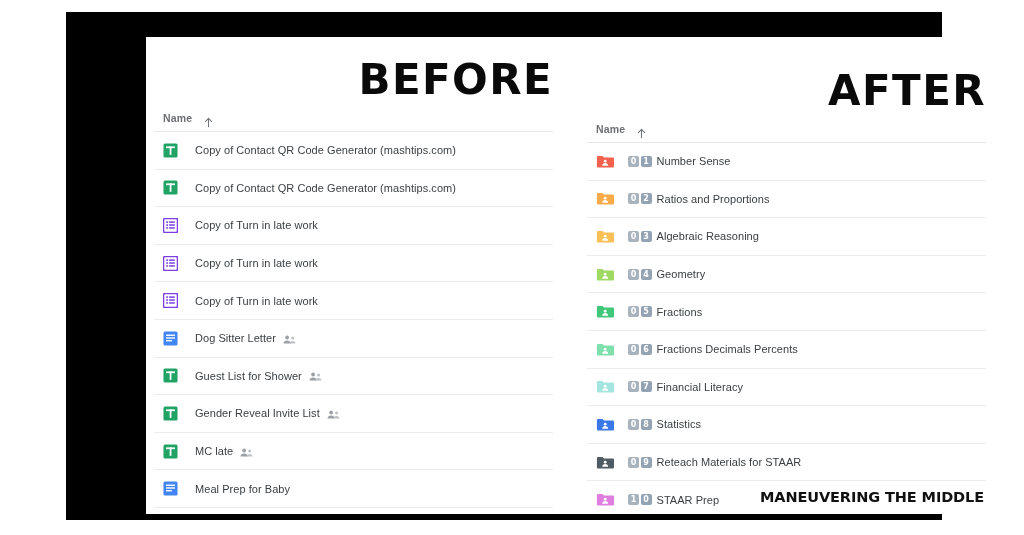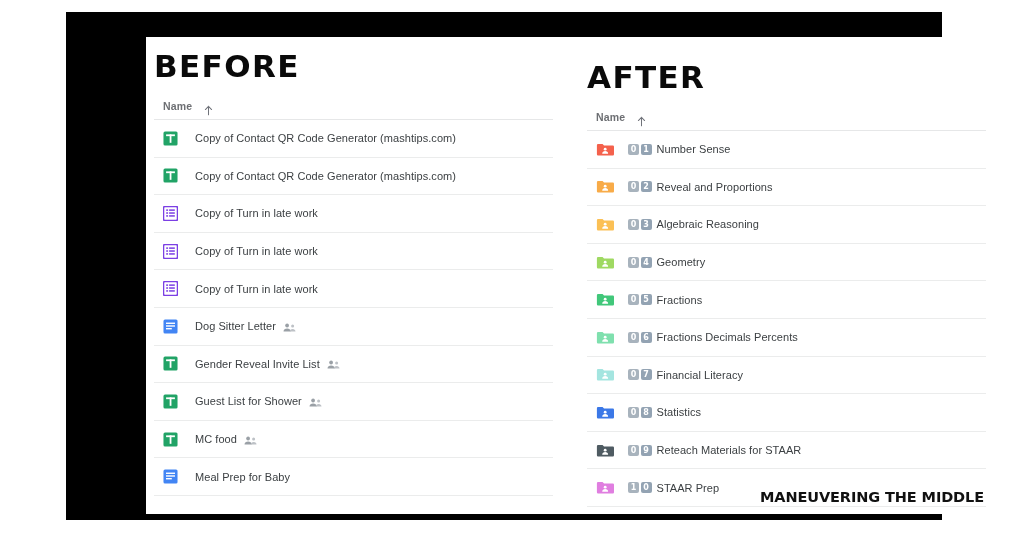--- a/index.html
+++ b/index.html
@@ -26,34 +26,34 @@
     overflow: hidden;
   }
 
   
   .columns { position: absolute; inset: 0; display: flex; }
   .col { position: relative; height: 100%; }
   .col-before { width: 424px; padding: 0 17px 0 8px; }
   .col-after  { width: 424px; padding: 11px 8px 0 17px; }
 
   .col-title {
-    text-align: left;
-    font-size: 31px;
+    text-align: right;
+    font-size: 42px;
     font-weight: 700;
     letter-spacing: 1.4px;
     color: #0a0a0a;
-    margin-top: 11px;
+    margin-top: 18px;
     font-family: "DejaVu Sans", sans-serif;
   }
 
   
   .list-head {
     display: flex; align-items: center; gap: 11px;
     padding: 0 0 7px 9px;
-    margin-top: 16px;
+    margin-top: 8px;
   }
   .list-head .hdr-label {
     font-size: 10.5px; color: #6d6f73; font-weight: 600; letter-spacing: .2px;
   }
   .sort-arrow {
     width: 11px; height: 11px; display: inline-block; position: relative; top: 1px;
   }
 
   .rows { border-top: 1px solid #e6e7e8; }
   .row {
@@ -216,61 +216,61 @@
               </div>
               <div class="row">
                 <span class="ficon">
                   <svg viewBox="0 0 16 16">
                     <rect x="0.5" y="0.5" width="15" height="15" rx="1.6" fill="#21a366"></rect>
                     <rect x="3.3" y="3.6" width="9.4" height="1.9" fill="#ffffff"></rect>
                     <rect x="7.1" y="3.6" width="1.9" height="9" fill="#ffffff"></rect>
                   </svg>
                 </span>
                 <span class="name-wrap">
+                  <span class="row-name">Guest List for Shower</span>
+                  <span class="shared">
+                    <svg width="13" height="9" viewBox="0 0 13 9">
+                      <circle cx="4.1" cy="2.5" r="1.9" fill="#9aa0a6"></circle>
+                      <path d="M0.5 8.6c0-2 1.6-3.2 3.6-3.2s3.6 1.2 3.6 3.2Z" fill="#9aa0a6"></path>
+                      <circle cx="9.6" cy="3" r="1.5" fill="#bdc1c6"></circle>
+                      <path d="M6.7 8.6c0-1.6 1.3-2.6 2.9-2.6s2.9 1 2.9 2.6Z" fill="#bdc1c6"></path>
+                    </svg>
+                  </span>
+                </span>
+              </div>
+              <div class="row">
+                <span class="ficon">
+                  <svg viewBox="0 0 16 16">
+                    <rect x="0.5" y="0.5" width="15" height="15" rx="1.6" fill="#21a366"></rect>
+                    <rect x="3.3" y="3.6" width="9.4" height="1.9" fill="#ffffff"></rect>
+                    <rect x="7.1" y="3.6" width="1.9" height="9" fill="#ffffff"></rect>
+                  </svg>
+                </span>
+                <span class="name-wrap">
                   <span class="row-name">Gender Reveal Invite List</span>
                   <span class="shared">
                     <svg width="13" height="9" viewBox="0 0 13 9">
                       <circle cx="4.1" cy="2.5" r="1.9" fill="#9aa0a6"></circle>
                       <path d="M0.5 8.6c0-2 1.6-3.2 3.6-3.2s3.6 1.2 3.6 3.2Z" fill="#9aa0a6"></path>
                       <circle cx="9.6" cy="3" r="1.5" fill="#bdc1c6"></circle>
                       <path d="M6.7 8.6c0-1.6 1.3-2.6 2.9-2.6s2.9 1 2.9 2.6Z" fill="#bdc1c6"></path>
                     </svg>
                   </span>
                 </span>
               </div>
               <div class="row">
                 <span class="ficon">
                   <svg viewBox="0 0 16 16">
                     <rect x="0.5" y="0.5" width="15" height="15" rx="1.6" fill="#21a366"></rect>
                     <rect x="3.3" y="3.6" width="9.4" height="1.9" fill="#ffffff"></rect>
                     <rect x="7.1" y="3.6" width="1.9" height="9" fill="#ffffff"></rect>
                   </svg>
                 </span>
                 <span class="name-wrap">
-                  <span class="row-name">Guest List for Shower</span>
-                  <span class="shared">
-                    <svg width="13" height="9" viewBox="0 0 13 9">
-                      <circle cx="4.1" cy="2.5" r="1.9" fill="#9aa0a6"></circle>
-                      <path d="M0.5 8.6c0-2 1.6-3.2 3.6-3.2s3.6 1.2 3.6 3.2Z" fill="#9aa0a6"></path>
-                      <circle cx="9.6" cy="3" r="1.5" fill="#bdc1c6"></circle>
-                      <path d="M6.7 8.6c0-1.6 1.3-2.6 2.9-2.6s2.9 1 2.9 2.6Z" fill="#bdc1c6"></path>
-                    </svg>
-                  </span>
-                </span>
-              </div>
-              <div class="row">
-                <span class="ficon">
-                  <svg viewBox="0 0 16 16">
-                    <rect x="0.5" y="0.5" width="15" height="15" rx="1.6" fill="#21a366"></rect>
-                    <rect x="3.3" y="3.6" width="9.4" height="1.9" fill="#ffffff"></rect>
-                    <rect x="7.1" y="3.6" width="1.9" height="9" fill="#ffffff"></rect>
-                  </svg>
-                </span>
-                <span class="name-wrap">
-                  <span class="row-name">MC food</span>
+                  <span class="row-name">MC late</span>
                   <span class="shared">
                     <svg width="13" height="9" viewBox="0 0 13 9">
                       <circle cx="4.1" cy="2.5" r="1.9" fill="#9aa0a6"></circle>
                       <path d="M0.5 8.6c0-2 1.6-3.2 3.6-3.2s3.6 1.2 3.6 3.2Z" fill="#9aa0a6"></path>
                       <circle cx="9.6" cy="3" r="1.5" fill="#bdc1c6"></circle>
                       <path d="M6.7 8.6c0-1.6 1.3-2.6 2.9-2.6s2.9 1 2.9 2.6Z" fill="#bdc1c6"></path>
                     </svg>
                   </span>
                 </span>
               </div>
@@ -325,21 +325,21 @@
                     <path d="M1 3.2a1.3 1.3 0 0 1 1.3-1.3h5l1.6 1.7h9.8A1.3 1.3 0 0 1 20 4.9v8.4a1.3 1.3 0 0 1-1.3 1.3H2.3A1.3 1.3 0 0 1 1 13.3Z" fill="#f8ab48"></path>
                     <circle cx="10.2" cy="7.6" r="1.55" fill="#ffffff"></circle>
                     <path d="M6.9 12.6c0-1.8 1.5-2.9 3.3-2.9s3.3 1.1 3.3 2.9Z" fill="#ffffff"></path>
                   </svg>
                 </span>
                 <span class="name-wrap">
                   <span class="badges">
                     <span class="keycap">0</span>
                     <span class="keycap k2">2</span>
                   </span>
-                  <span class="row-name">Reveal and Proportions</span>
+                  <span class="row-name">Ratios and Proportions</span>
                 </span>
               </div>
               <div class="row">
                 <span class="folder">
                   <svg viewBox="0 0 20 16">
                     <path d="M1 3.2a1.3 1.3 0 0 1 1.3-1.3h5l1.6 1.7h9.8A1.3 1.3 0 0 1 20 4.9v8.4a1.3 1.3 0 0 1-1.3 1.3H2.3A1.3 1.3 0 0 1 1 13.3Z" fill="#fbc055"></path>
                     <circle cx="10.2" cy="7.6" r="1.55" fill="#ffffff"></circle>
                     <path d="M6.9 12.6c0-1.8 1.5-2.9 3.3-2.9s3.3 1.1 3.3 2.9Z" fill="#ffffff"></path>
                   </svg>
                 </span>

